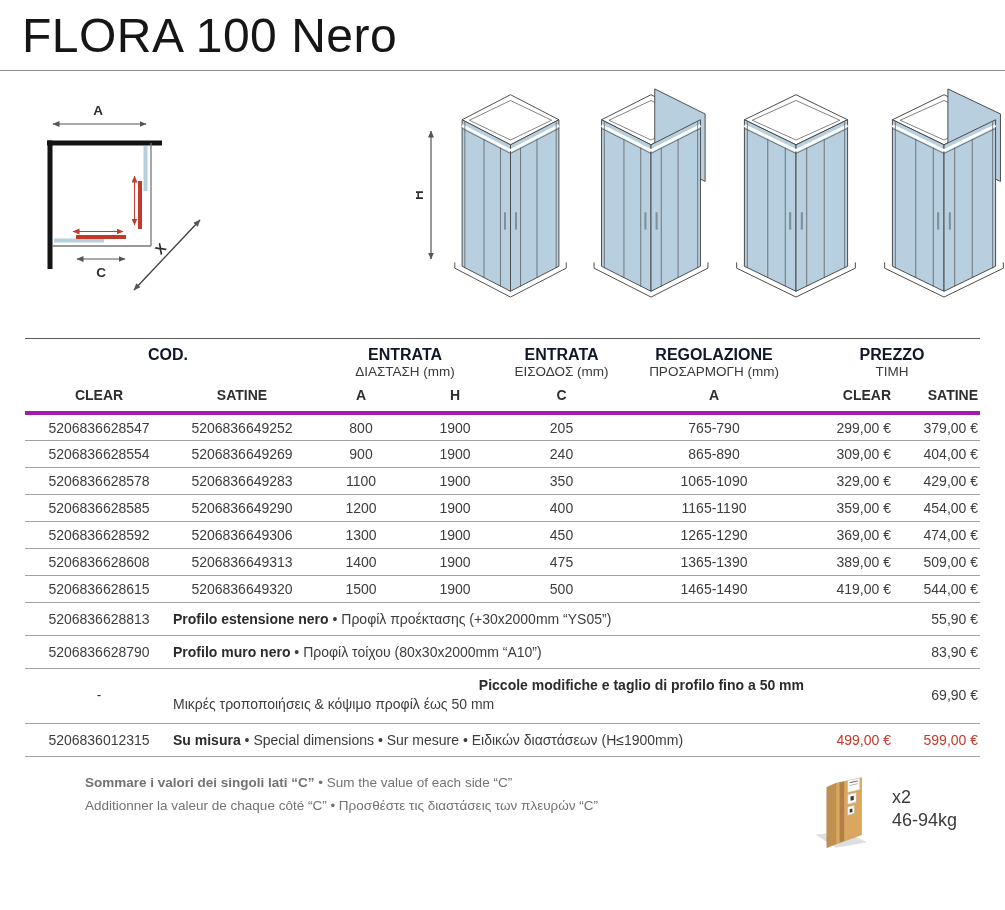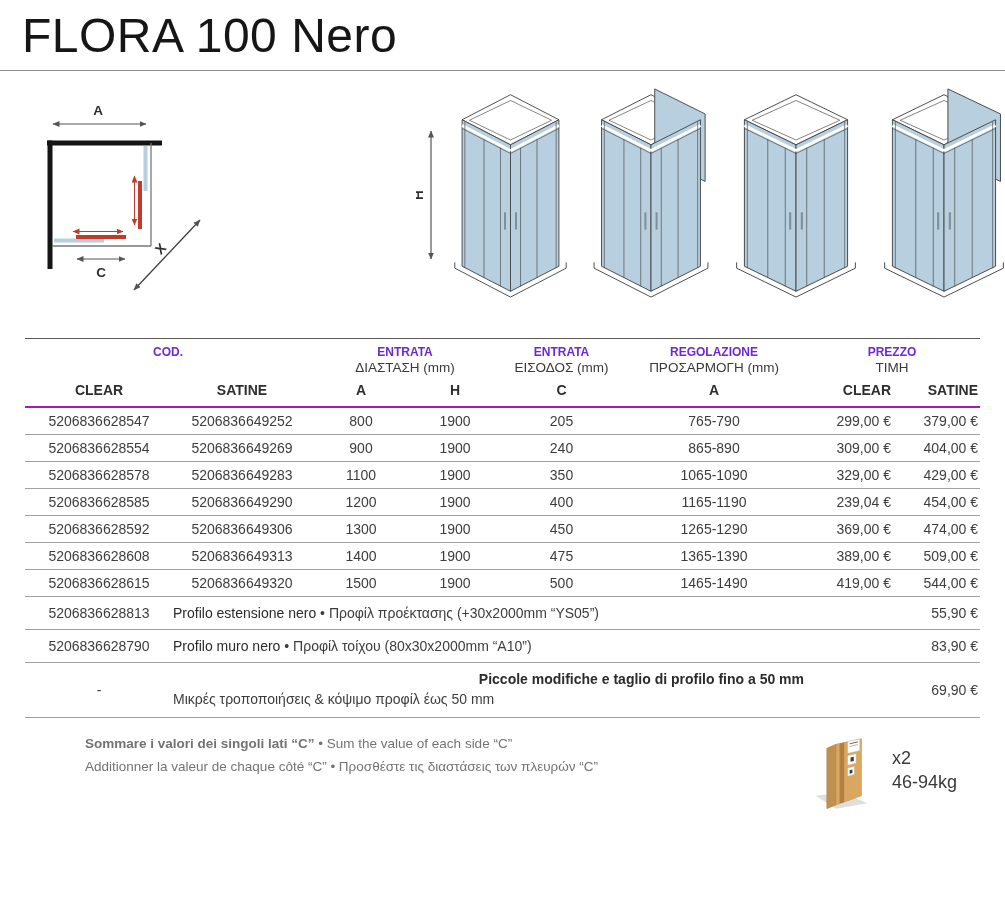--- a/index.html
+++ b/index.html
@@ -28,42 +28,42 @@
   .thin  { stroke:#4a4a4a; stroke-width:0.7; }
   .dimtxt { font-size:13.5px; font-weight:bold; fill:#2e2e2e; }
 
   
   table.spec {
     border-collapse:collapse; table-layout:fixed;
     width:955px; margin:12px 25px 0 25px;
   }
   table.spec td, table.spec th { overflow:hidden; white-space:nowrap; }
   thead tr.group td { border-top:1px solid #5a5a5a; padding:6px 0 2px; text-align:center; vertical-align:top; }
-  .gh1 { font-weight:700; font-size:12px; color:#6d28d9; line-height:1.2; }
+  .gh1 { font-weight:700; font-size:16px; color:#0f172a; line-height:1.2; }
   .gh2 { font-weight:400; font-size:13.5px; color:#3a3a3a; line-height:1.25; }
   thead tr.sub th {
     font-weight:700; font-size:14px; color:#2e2e2e;
     padding:4px 0 8px; text-align:center;
-    border-bottom:2px solid #a21caf;
+    border-bottom:4px solid #a21caf;
   }
   thead tr.sub th.pr { text-align:right; }
   thead tr.sub th.pr.c7 { padding-right:6px; }
   thead tr.sub th.pr.c8 { padding-right:2px; }
 
   tbody td {
     border-bottom:1px solid #a2a2a2;
     font-size:14px; height:27px; padding:0;
     text-align:center; color:#3d3d3d;
   }
   tbody td.price { text-align:right; }
   tbody td.price.c7 { padding-right:6px; }
   tbody td.price.c8 { padding-right:2px; }
   tbody tr.xrow td { height:33px; }
   tbody td.desc { text-align:left; }
-  .desc .b { font-weight:400; color:#2b2b2b; }
+  .desc .b { font-weight:700; color:#2b2b2b; }
   tbody tr.tall td { height:auto; padding-top:7px; padding-bottom:8px; }
   .desc .line1 { font-weight:700; color:#2b2b2b; line-height:1.4; text-align:right; }
   .desc .line2 { font-weight:400; line-height:1.4; text-align:left; }
   .red { color:#c23a2b !important; }
 
   
   .footer { display:flex; align-items:flex-start; margin:15px 0 0 85px; }
   .notes { font-size:13.5px; color:#737373; line-height:1.7; }
   .notes .b { font-weight:700; }
   .package { margin-left:auto; margin-right:48px; display:flex; gap:14px; align-items:flex-start; }
@@ -275,21 +275,21 @@
       <td class="price c7">329,00 €</td>
       <td class="price c8">429,00 €</td>
     </tr>
     <tr>
       <td>5206836628585</td>
       <td>5206836649290</td>
       <td>1200</td>
       <td>1900</td>
       <td>400</td>
       <td>1165-1190</td>
-      <td class="price c7">239,04 €</td>
+      <td class="price c7">359,00 €</td>
       <td class="price c8">454,00 €</td>
     </tr>
     <tr>
       <td>5206836628592</td>
       <td>5206836649306</td>
       <td>1300</td>
       <td>1900</td>
       <td>450</td>
       <td>1265-1290</td>
       <td class="price c7">369,00 €</td>
@@ -329,20 +329,26 @@
       <td class="price c8">83,90 €</td>
     </tr>
     <tr class="xrow tall">
       <td>-</td>
       <td class="desc" colspan="5">
         <div class="line1">Piccole modifiche e taglio di profilo fino a 50 mm</div>
         <div class="line2">Μικρές τροποποιήσεις &amp; κόψιμο προφίλ έως 50 mm</div>
       </td>
       <td class="price c7"></td>
       <td class="price c8">69,90 €</td>
+    </tr>
+    <tr class="xrow">
+      <td>5206836012315</td>
+      <td class="desc" colspan="5"><span class="b">Su misura</span><span> • Special dimensions • Sur mesure • Ειδικών διαστάσεων (H≤1900mm)</span></td>
+      <td class="price c7 red">499,00 €</td>
+      <td class="price c8 red">599,00 €</td>
     </tr>
   </tbody>
 </table>
 
 <div class="footer">
   <div class="notes">
     <div><span class="b">Sommare i valori dei singoli lati “C”</span><span> • Sum the value of each side “C”</span></div>
     <div>Additionner la valeur de chaque côté “C” • Προσθέστε τις διαστάσεις των πλευρών “C”</div>
   </div>
   <div class="package">

